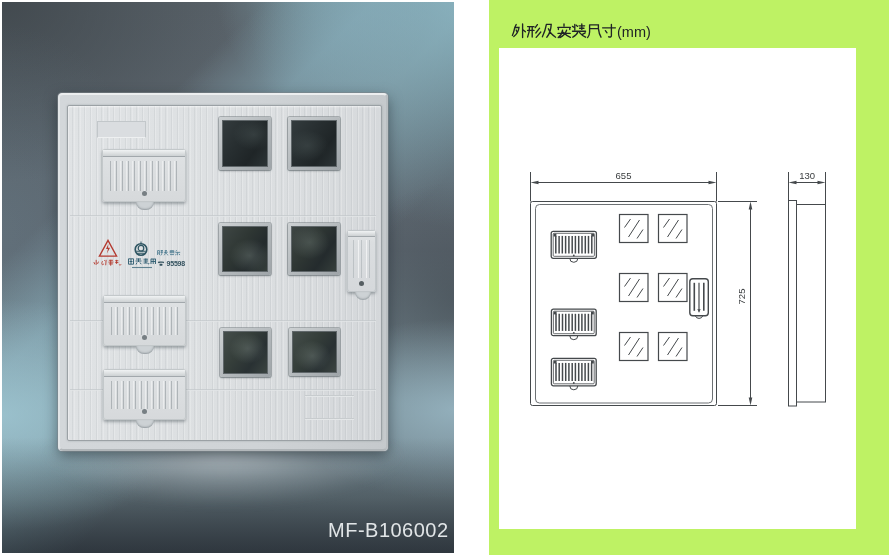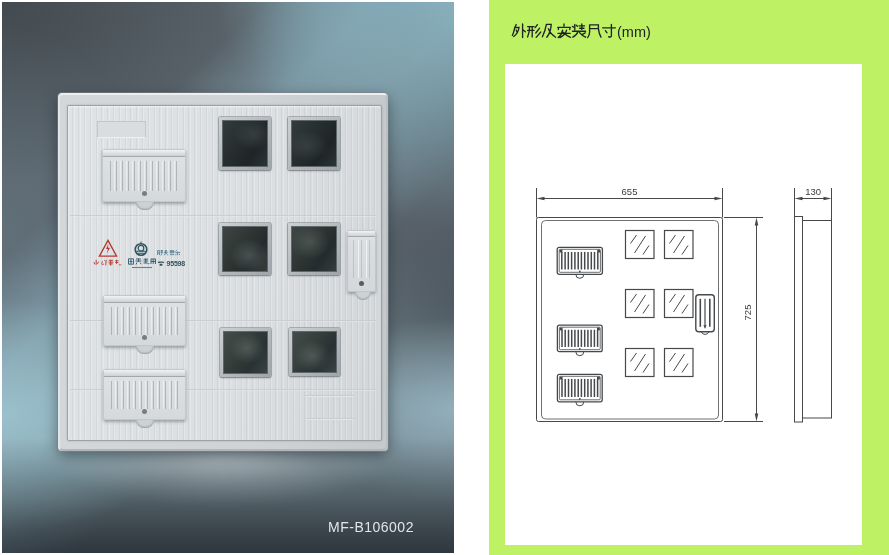--- a/index.html
+++ b/index.html
@@ -160,21 +160,21 @@
       </div>
 
       <div class="abs notch" style="left:287px;top:186px;width:16px;height:8px;"></div>
 
       <div class="abs" style="left:237px;top:289px;width:49px;height:2px;background:linear-gradient(180deg,#b9bec1,#f2f4f5);"></div>
 
       <div class="abs" style="left:237px;top:312px;width:49px;height:2px;background:linear-gradient(180deg,#b9bec1,#f2f4f5);"></div>
     </div>
   </div>
 
-  <div class="abs" style="left:326px;top:517px;font-size:14px;color:#e1e5e7;letter-spacing:0.5px;">MF-B106002</div>
+  <div class="abs" style="left:326px;top:517px;font-size:20px;color:#e1e5e7;letter-spacing:0.5px;">MF-B106002</div>
 </div>
 
 <div class="abs" id="spec" style="left:489px;top:0;width:400px;height:555px;background:#bef264;">
 
   <svg class="abs" style="left:22px;top:22px;" width="142" height="20" viewBox="0 0 142 20" fill="none" stroke="#202426" stroke-width="1.35" stroke-linecap="round">
     <g transform="translate(1,2)">
       <path d="M4.2 0.5 L2.8 3.5 C2.2 6.5,1.3 9.5,0.4 11.5 M2.8 3.5 H7 C6.5 7.5,4.5 10.5,1.8 12.5 M4.2 6 L5.2 8.2 M10.6 0 V13.5 M10.6 5.5 L13.4 7.8"></path>
     </g>
     <g transform="translate(16,2)">
       <path d="M0.6 2.6 H7 M0.6 6.4 H7 M2.6 2.6 C2.6 6.5,1.8 10,0.6 13 M5.2 2.6 V13 M10.4 0.6 L8.2 3.6 M12.6 4.2 L8.8 9 M13.8 8 L9.2 13.4"></path>
@@ -190,21 +190,21 @@
     </g>
     <g transform="translate(76,2)">
       <path d="M2.6 0.8 H11.4 V4.6 M2.6 0.8 V8 C2.6 10.4,1.8 12.2,0.6 13.6 M2.6 4.6 H11.4 M11.4 4.6 C11.8 8.2,12.8 11.2,14 13.2"></path>
     </g>
     <g transform="translate(91,2)">
       <path d="M0.6 3.8 H13.4 M9.4 0.4 V11.4 C9.4 12.8,8.6 13.4,6.6 12.8 M3.4 6.6 L5 8.8"></path>
     </g>
     <text x="106" y="15" font-size="14.5" fill="#202426" stroke="none" font-family="Liberation Sans">(mm)</text>
   </svg>
 
-  <div class="abs" style="left:16px;top:48px;width:357px;height:481px;background:#ffffff;margin-top:16px;">
+  <div class="abs" style="left:10px;top:48px;width:357px;height:481px;background:#ffffff;">
     <svg width="357" height="481" viewBox="0 0 357 481" style="position:absolute;left:0;top:0;" fill="none" stroke="#45494c" stroke-width="1">
 
       <rect x="31.5" y="153.5" width="186" height="204" rx="2"></rect>
 
       <rect x="36.5" y="156.5" width="177" height="198.5" rx="4" stroke="#6d7174"></rect>
 
       <line x1="31.5" y1="153.5" x2="31.5" y2="124"></line>
       <line x1="217.5" y1="153.5" x2="217.5" y2="124"></line>
 
       <line x1="37" y1="134.5" x2="212" y2="134.5"></line>

